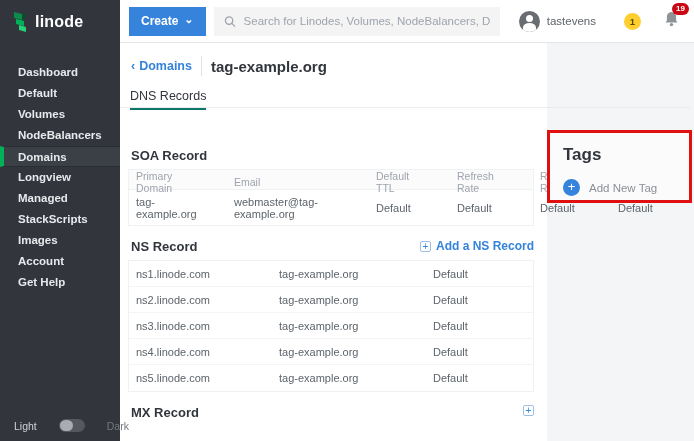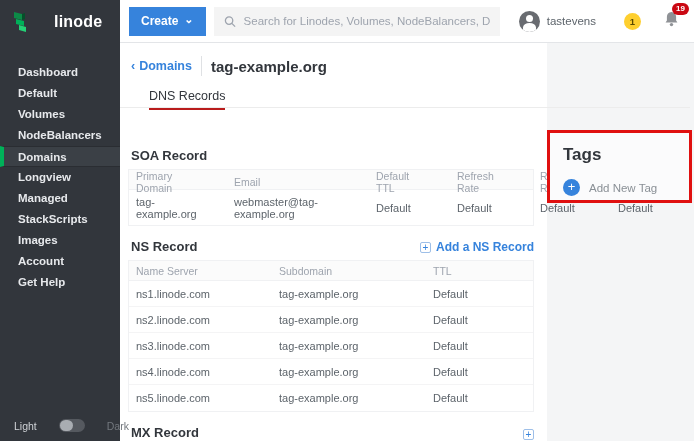--- a/index.html
+++ b/index.html
@@ -1,21 +1,21 @@
 <!DOCTYPE html>
 <html><head>
 <meta charset="utf-8">
 <style>
   * { margin:0; padding:0; box-sizing:border-box; }
   html,body { width:694px; height:441px; overflow:hidden; }
   body { font-family:"Liberation Sans", sans-serif; background:#f4f5f6; position:relative; }
 
   
   .sidebar { position:absolute; left:0; top:0; width:120px; height:441px; background:#32363c; z-index:5; }
-  .logo { display:flex; align-items:center; gap:22px; padding:10px 0 10px 12px; height:43px; cursor:pointer; }
+  .logo { display:flex; align-items:center; gap:3px; padding:10px 0 10px 12px; height:43px; cursor:pointer; }
   .logo-text { color:#ffffff; font-size:16px; font-weight:bold; letter-spacing:.2px; }
   .nav { margin-top:19px; }
   .nav-item { height:21px; line-height:21px; padding-left:14px; font-size:11.5px; font-weight:600;
               color:#e7e9ec; cursor:pointer; border-left:4px solid transparent; }
   .nav-item.active { background:#3b4046; border-left-color:#00b159;
                      border-top:1px solid #2a2d32; border-bottom:1px solid #2a2d32; }
   .theme-toggle { position:absolute; bottom:9px; left:14px; display:flex; align-items:center; gap:22px; }
   .theme-toggle .lbl-light { font-size:10.5px; color:#cfd2d6; }
   .theme-toggle .lbl-dark { font-size:10.5px; color:#73787e; }
   .switch { width:26px; height:13px; background:#55595f; border-radius:7px; position:relative; cursor:pointer; }
@@ -47,24 +47,24 @@
   
   .main { position:absolute; left:120px; top:43px; width:574px; height:398px; }
   .content-col { position:absolute; left:0; top:0; width:427px; height:398px; background:#ffffff; }
   .tab-hairline { position:absolute; left:0; top:64px; width:570px; height:1px; background:#ececec; }
 
   .breadcrumb { display:flex; align-items:center; padding:13px 0 0 11px; gap:9px; }
   .back-link { color:#3683dc; font-size:12.5px; font-weight:600; cursor:pointer; display:flex; align-items:center; gap:4px; }
   .crumb-divider { width:1px; height:20px; background:#dfe1e4; }
   .page-title { color:#32363c; font-size:15px; font-weight:bold; }
 
-  .tab { position:absolute; left:29px; top:46px; font-size:12.5px; color:#32363c; padding-bottom:5px;
-         border-bottom:2px solid #b91c1c; cursor:pointer; z-index:2; }
-
-  .section-title-row { display:flex; align-items:flex-end; justify-content:space-between; margin:0 13px 0 11px; }
+  .tab { position:absolute; left:10px; top:46px; font-size:12.5px; color:#32363c; padding-bottom:5px;
+         border-bottom:2px solid #0f766e; cursor:pointer; z-index:2; }
+
+  .section-title-row { display:flex; align-items:flex-start; justify-content:space-between; margin:0 13px 0 11px; }
   .section-title { font-size:13px; font-weight:bold; color:#32363c; }
   .add-link { display:flex; align-items:center; gap:5px; color:#3683dc; font-size:12px; font-weight:600; cursor:pointer; }
   .plus-square { width:11px; height:11px; border:1px solid #9ebfe8; color:#3683dc; font-size:10px; line-height:10px;
                  text-align:center; border-radius:2px; font-weight:400; }
 
   .tbl { margin:6px 13px 0 8px; border:1px solid #f0f1f3; }
   .tbl-header { background:#fbfbfb; color:#9ea4ae; font-size:10.5px; border-bottom:1px solid #f0f1f3; }
   .tbl-row { background:#fff; color:#5d646b; font-size:11px; border-bottom:1px solid #f4f4f5; }
   .tbl-row:last-child { border-bottom:none; }
   .grid { display:grid; align-items:center; }
@@ -192,25 +192,20 @@
 
     <section class="sec-ns">
       <div class="section-title-row">
         <span class="section-title">NS Record</span>
         <span class="add-link">
           <span class="plus-square">+</span>
           <span>Add a NS Record</span>
         </span>
       </div>
       <div class="tbl">
-        <div class="grid ns-grid tbl-header hrow">
-          <span>Name Server</span>
-          <span>Subdomain</span>
-          <span>TTL</span>
-        </div>
         <div class="grid ns-grid tbl-row ns-row">
           <span>ns1.linode.com</span>
           <span>tag-example.org</span>
           <span>Default</span>
         </div>
         <div class="grid ns-grid tbl-row ns-row">
           <span>ns2.linode.com</span>
           <span>tag-example.org</span>
           <span>Default</span>
         </div>

